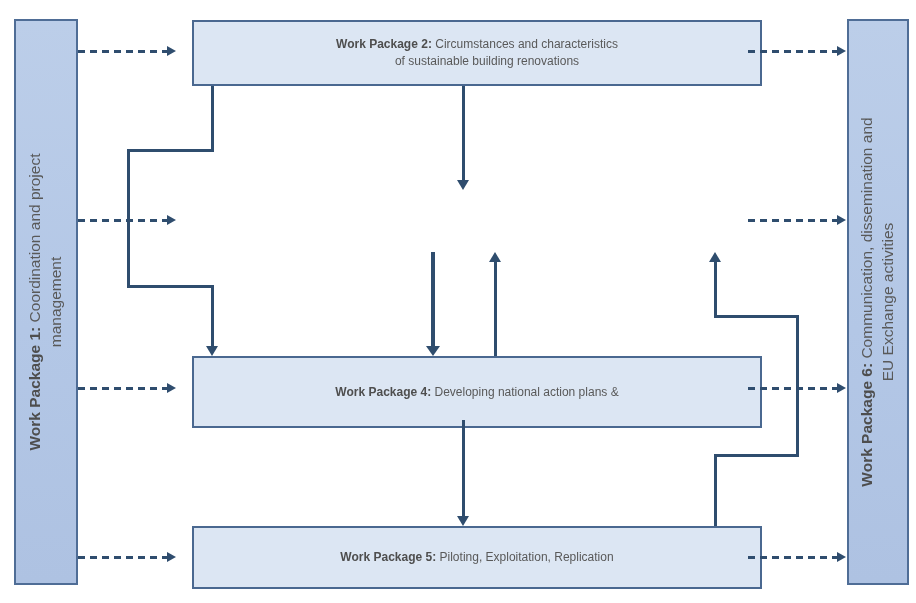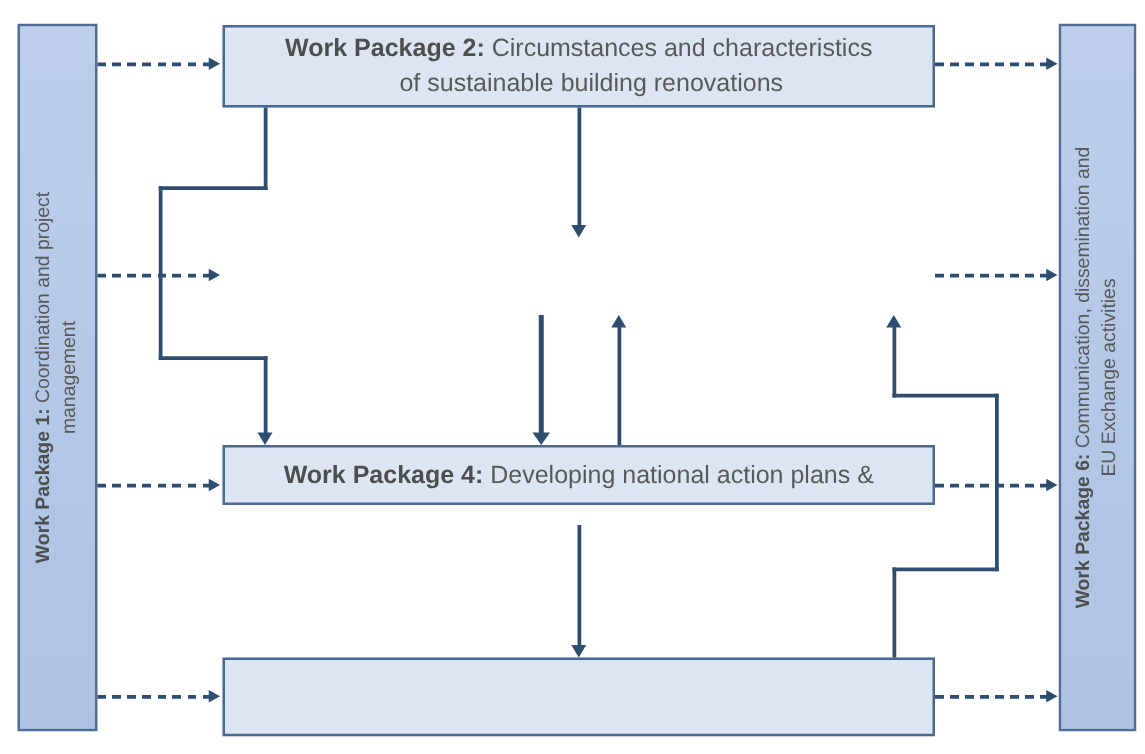--- a/index.html
+++ b/index.html
@@ -26,28 +26,28 @@
     color:#595959;
     font-size:15.5px;
     line-height:1.35;
     white-space:nowrap;
   }
   .vbar .rot .l2{display:block;}
   .wpbold{font-weight:bold;color:#4e4e4e;}
   
   .wpbox{
     position:absolute;
-    left:178px;width:570px;
+    left:192px;width:570px;
     background:#dce6f3;
     border:2px solid #4a6890;
     box-sizing:border-box;
     display:flex;flex-direction:column;justify-content:center;
     text-align:center;
     color:#595959;
-    font-size:20px;
+    font-size:12px;
     line-height:1.4;
   }
   .wpbox .l2{display:block;padding-left:20px;}
   
   .seg{position:absolute;background:#2f4d6e;}
   
   .head-down{
     position:absolute;width:0;height:0;
     border-left:6.5px solid transparent;
     border-right:6.5px solid transparent;
@@ -94,28 +94,32 @@
 
   <div class="wpbox" style="top:20px;height:66px;">
     <span>
       <span class="wpbold">Work Package 2:</span>
       <span>Circumstances and characteristics</span>
     </span>
     <span class="l2">of sustainable building renovations</span>
   </div>
 
 
-  <div class="wpbox" style="top:356px;height:48px;">
+  <div class="wpbox" style="top:356px;height:72px;">
     <span>
       <span class="wpbold">Work Package 4:</span>
       <span>Developing national action plans &amp;</span>
     </span>
   </div>
 
   <div class="wpbox" style="top:526px;height:63px;">
+    <span>
+      <span class="wpbold">Work Package 5:</span>
+      <span>Piloting, Exploitation, Replication</span>
+    </span>
   </div>
 
   <div class="dash" style="left:78px;top:49.5px;"></div>
   <div class="head-right" style="left:167px;top:45.5px;"></div>
   <div class="dash" style="left:78px;top:218.5px;"></div>
   <div class="head-right" style="left:167px;top:214.5px;"></div>
   <div class="dash" style="left:78px;top:386.5px;"></div>
   <div class="head-right" style="left:167px;top:382.5px;"></div>
   <div class="dash" style="left:78px;top:555.5px;"></div>
   <div class="head-right" style="left:167px;top:551.5px;"></div>

